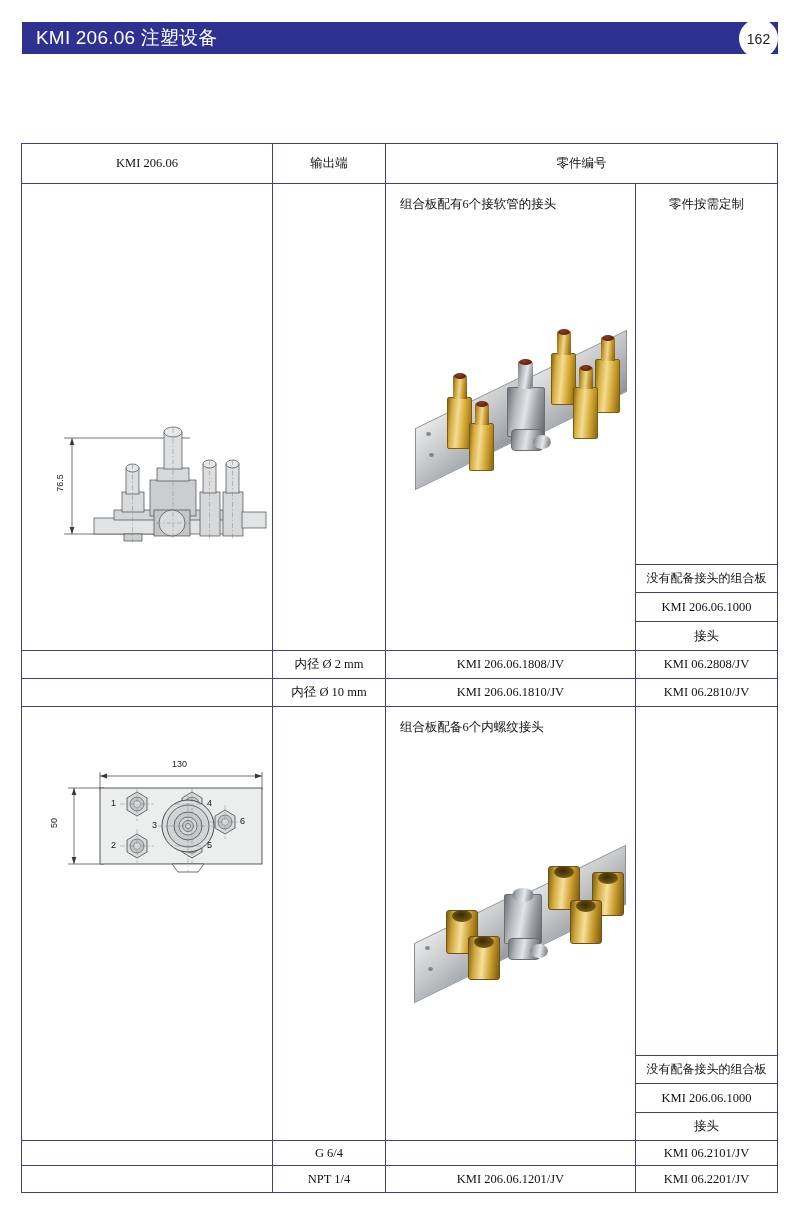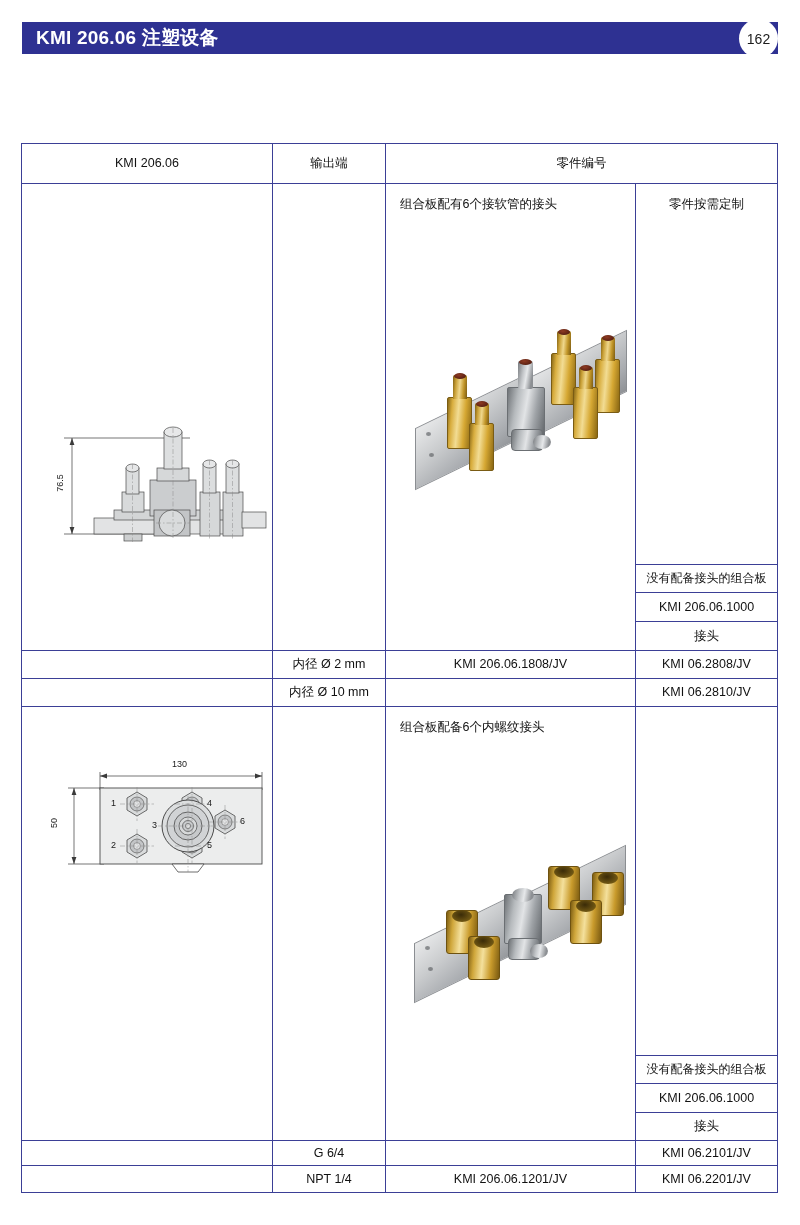--- a/index.html
+++ b/index.html
@@ -12,21 +12,21 @@
   #page { position: relative; width: 800px; height: 1225px; }
 
   
   .header-bar {
     position: absolute; left: 22px; top: 22px;
     width: 756px; height: 32px;
     background: #2e3192;
     display: flex; align-items: center;
   }
   .header-title {
-    color: #ffffff; font-size: 19px; font-weight: bold;
+    color: #ffffff; font-size: 19px; font-weight: normal;
     letter-spacing: .2px; margin-left: 14px; white-space: nowrap;
   }
   .page-badge {
     position: absolute; left: 739px; top: 19px;
     width: 39px; height: 39px; border-radius: 50%;
     background: #ffffff;
     display: flex; align-items: center; justify-content: center;
     font-size: 14px; color: #1c1c1c;
   }
 
@@ -37,20 +37,21 @@
     border: 1.4px solid #3b3f96;
   }
   .vline { position: absolute; top: 0; width: 1.4px; background: #3b3f96; }
   .hline { position: absolute; background: #3b3f96; height: 1.4px; }
 
   .cell {
     position: absolute;
     display: flex; align-items: center; justify-content: center;
     font-size: 12.5px; color: #111111; text-align: right;
     line-height: 1.3;
+    font-family: Liberation Serif, serif;
   }
   .cell.left-pad { justify-content: flex-start; padding-left: 14px; }
 
   
   .drawing { position: absolute; }
   .dim-text {
     position: absolute; font-size: 9px; color: #1a1a1a;
     font-family: "Liberation Sans", sans-serif;
   }
   .dim-vert { transform: rotate(-90deg); transform-origin: center center; }
@@ -140,20 +141,21 @@
 
     <div class="cell" style="left:614px; top:421px; width:141px; height:27px; font-size:12px;">没有配备接头的组合板</div>
     <div class="cell" style="left:614px; top:449px; width:141px; height:28px;">KMI 206.06.1000</div>
     <div class="cell" style="left:614px; top:478px; width:141px; height:28px;">接头</div>
 
     <div class="cell" style="left:251px; top:507px; width:112px; height:27px;">内径 Ø 2 mm</div>
     <div class="cell" style="left:364px; top:507px; width:249px; height:27px;">KMI 206.06.1808/JV</div>
     <div class="cell" style="left:614px; top:507px; width:141px; height:27px;">KMI 06.2808/JV</div>
 
     <div class="cell" style="left:251px; top:535px; width:112px; height:27px;">内径 Ø 10 mm</div>
+    <div class="cell" style="left:364px; top:535px; width:249px; height:27px;">KMI 206.06.1810/JV</div>
     <div class="cell" style="left:614px; top:535px; width:141px; height:27px;">KMI 06.2810/JV</div>
 
     <div class="cell left-pad" style="left:364px; top:563px; width:249px; height:40px;">组合板配备6个内螺纹接头</div>
 
     <div class="cell" style="left:614px; top:912px; width:141px; height:27px; font-size:12px;">没有配备接头的组合板</div>
     <div class="cell" style="left:614px; top:940px; width:141px; height:28px;">KMI 206.06.1000</div>
     <div class="cell" style="left:614px; top:969px; width:141px; height:27px;">接头</div>
 
     <div class="cell" style="left:251px; top:997px; width:112px; height:24px;">G 6/4</div>
     <div class="cell" style="left:614px; top:997px; width:141px; height:24px;">KMI 06.2101/JV</div>

